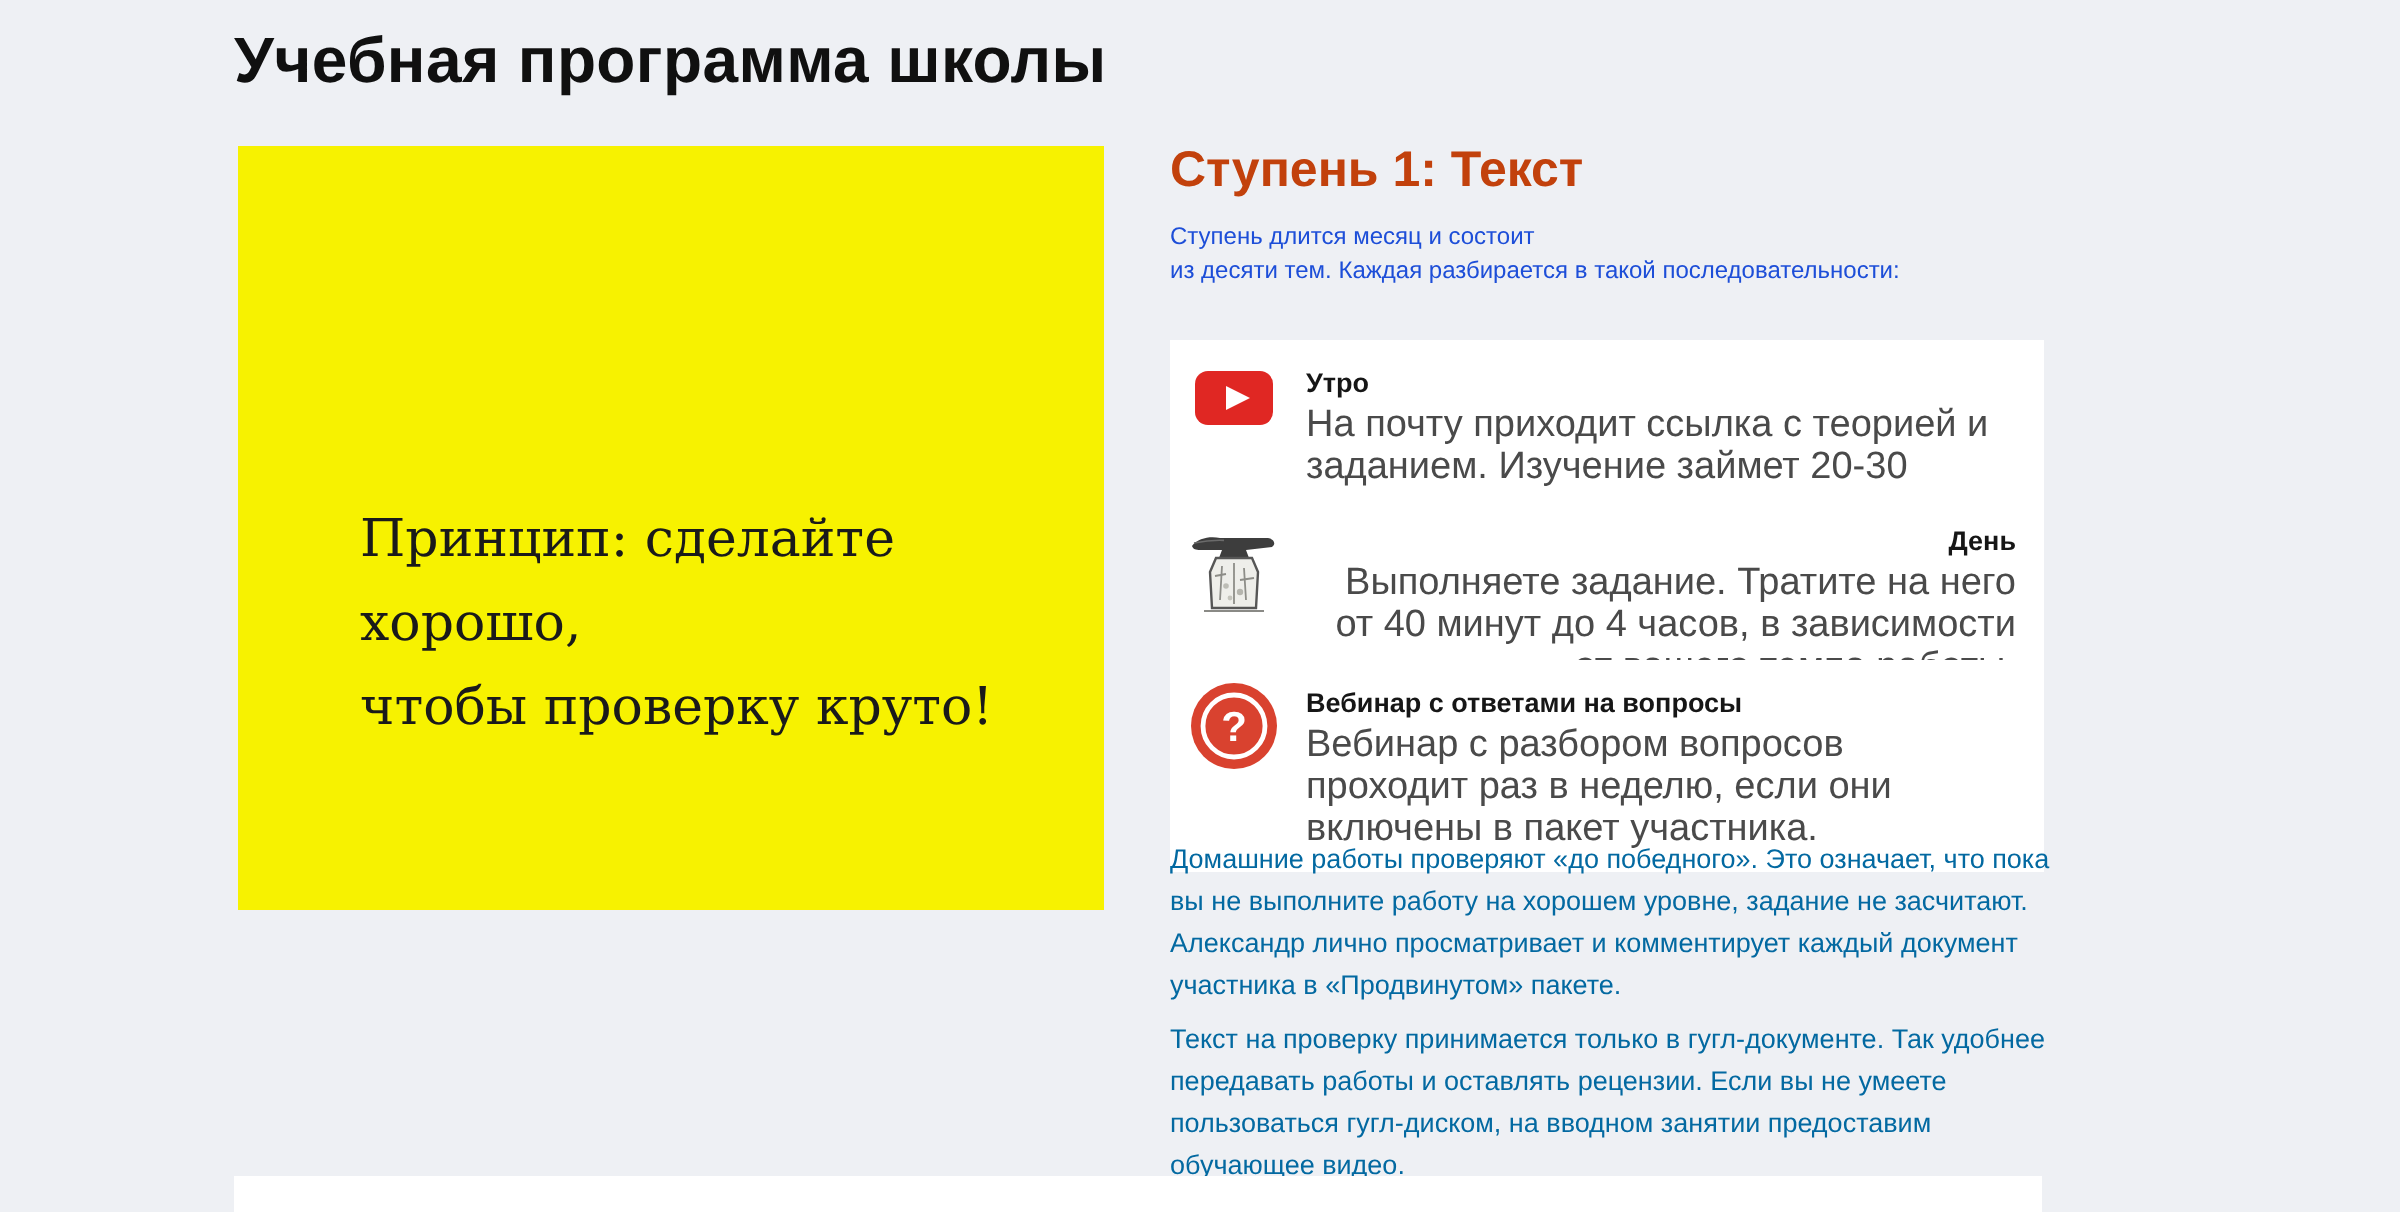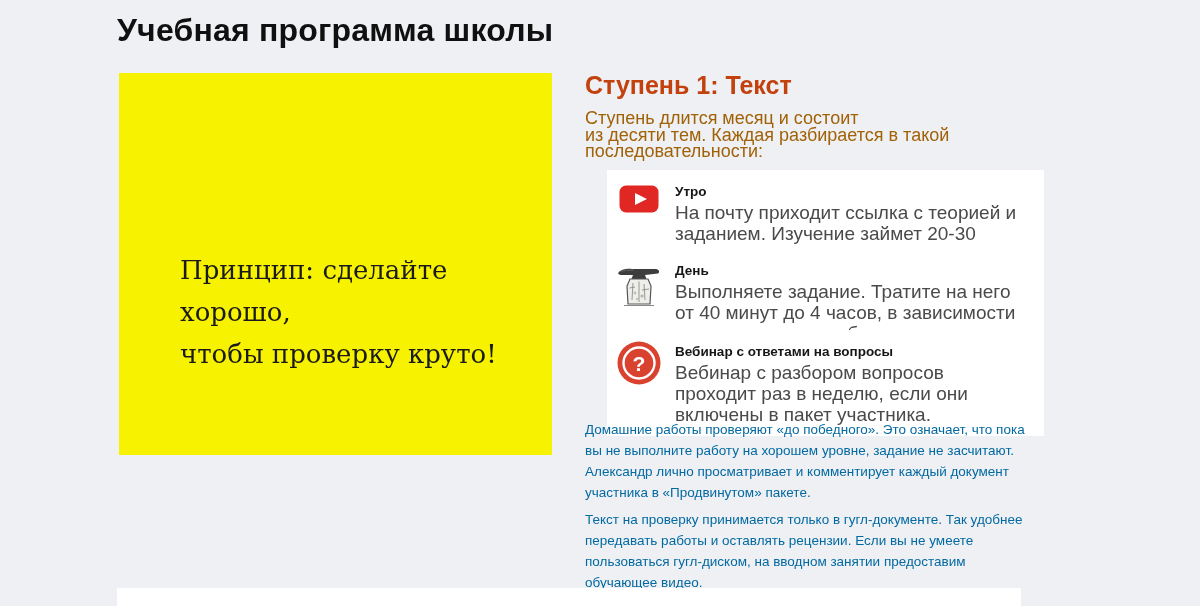--- a/index.html
+++ b/index.html
@@ -27,31 +27,31 @@
     font-family: "DejaVu Serif", "Liberation Serif", serif;
     font-size: 26px; line-height: 42px; color: #1a1a1a;
   }
 
   .section-heading {
     position: absolute; left: 585px; top: 71px;
     font-size: 25px; font-weight: 700; color: #c2410c;
   }
   .section-intro {
     position: absolute; left: 585px; top: 110px; width: 440px;
-    font-size: 18px; line-height: 16.5px; color: #a16207;
+    font-size: 12px; line-height: 16.5px; color: #1d4ed8;
   }
 
   .card {
     position: absolute; left: 585px; width: 437px;
     background: #ffffff;
     display: flex; align-items: flex-start;
-    padding: 11px 14px 11px 8px; gap: 12px; margin-left: 22px;
+    padding: 11px 14px 11px 8px; gap: 12px;
   }
   .card-1 { top: 170px; min-height: 72px; }
-  .card-2 { top: 249px; min-height: 75px; }
+  .card-2 { top: 249px; min-height: 75px; text-align: right; }
   .card-3 { top: 330px; min-height: 72px; }
   .card-icon { width: 48px; height: 48px; flex: none; display: flex; align-items: flex-start; justify-content: center; }
   .card-icon svg { display: block; }
   .icon-youtube svg { margin-top: 4px; }
   .icon-question svg { margin-top: 0; }
   .card-body { flex: 1; padding-top: 1px; }
   .card-title { font-size: 13.5px; font-weight: 700; color: #161616; line-height: 20px; }
   .card-text { font-size: 19px; color: #4a4a4a; line-height: 21px; }
 
   .paragraph {

